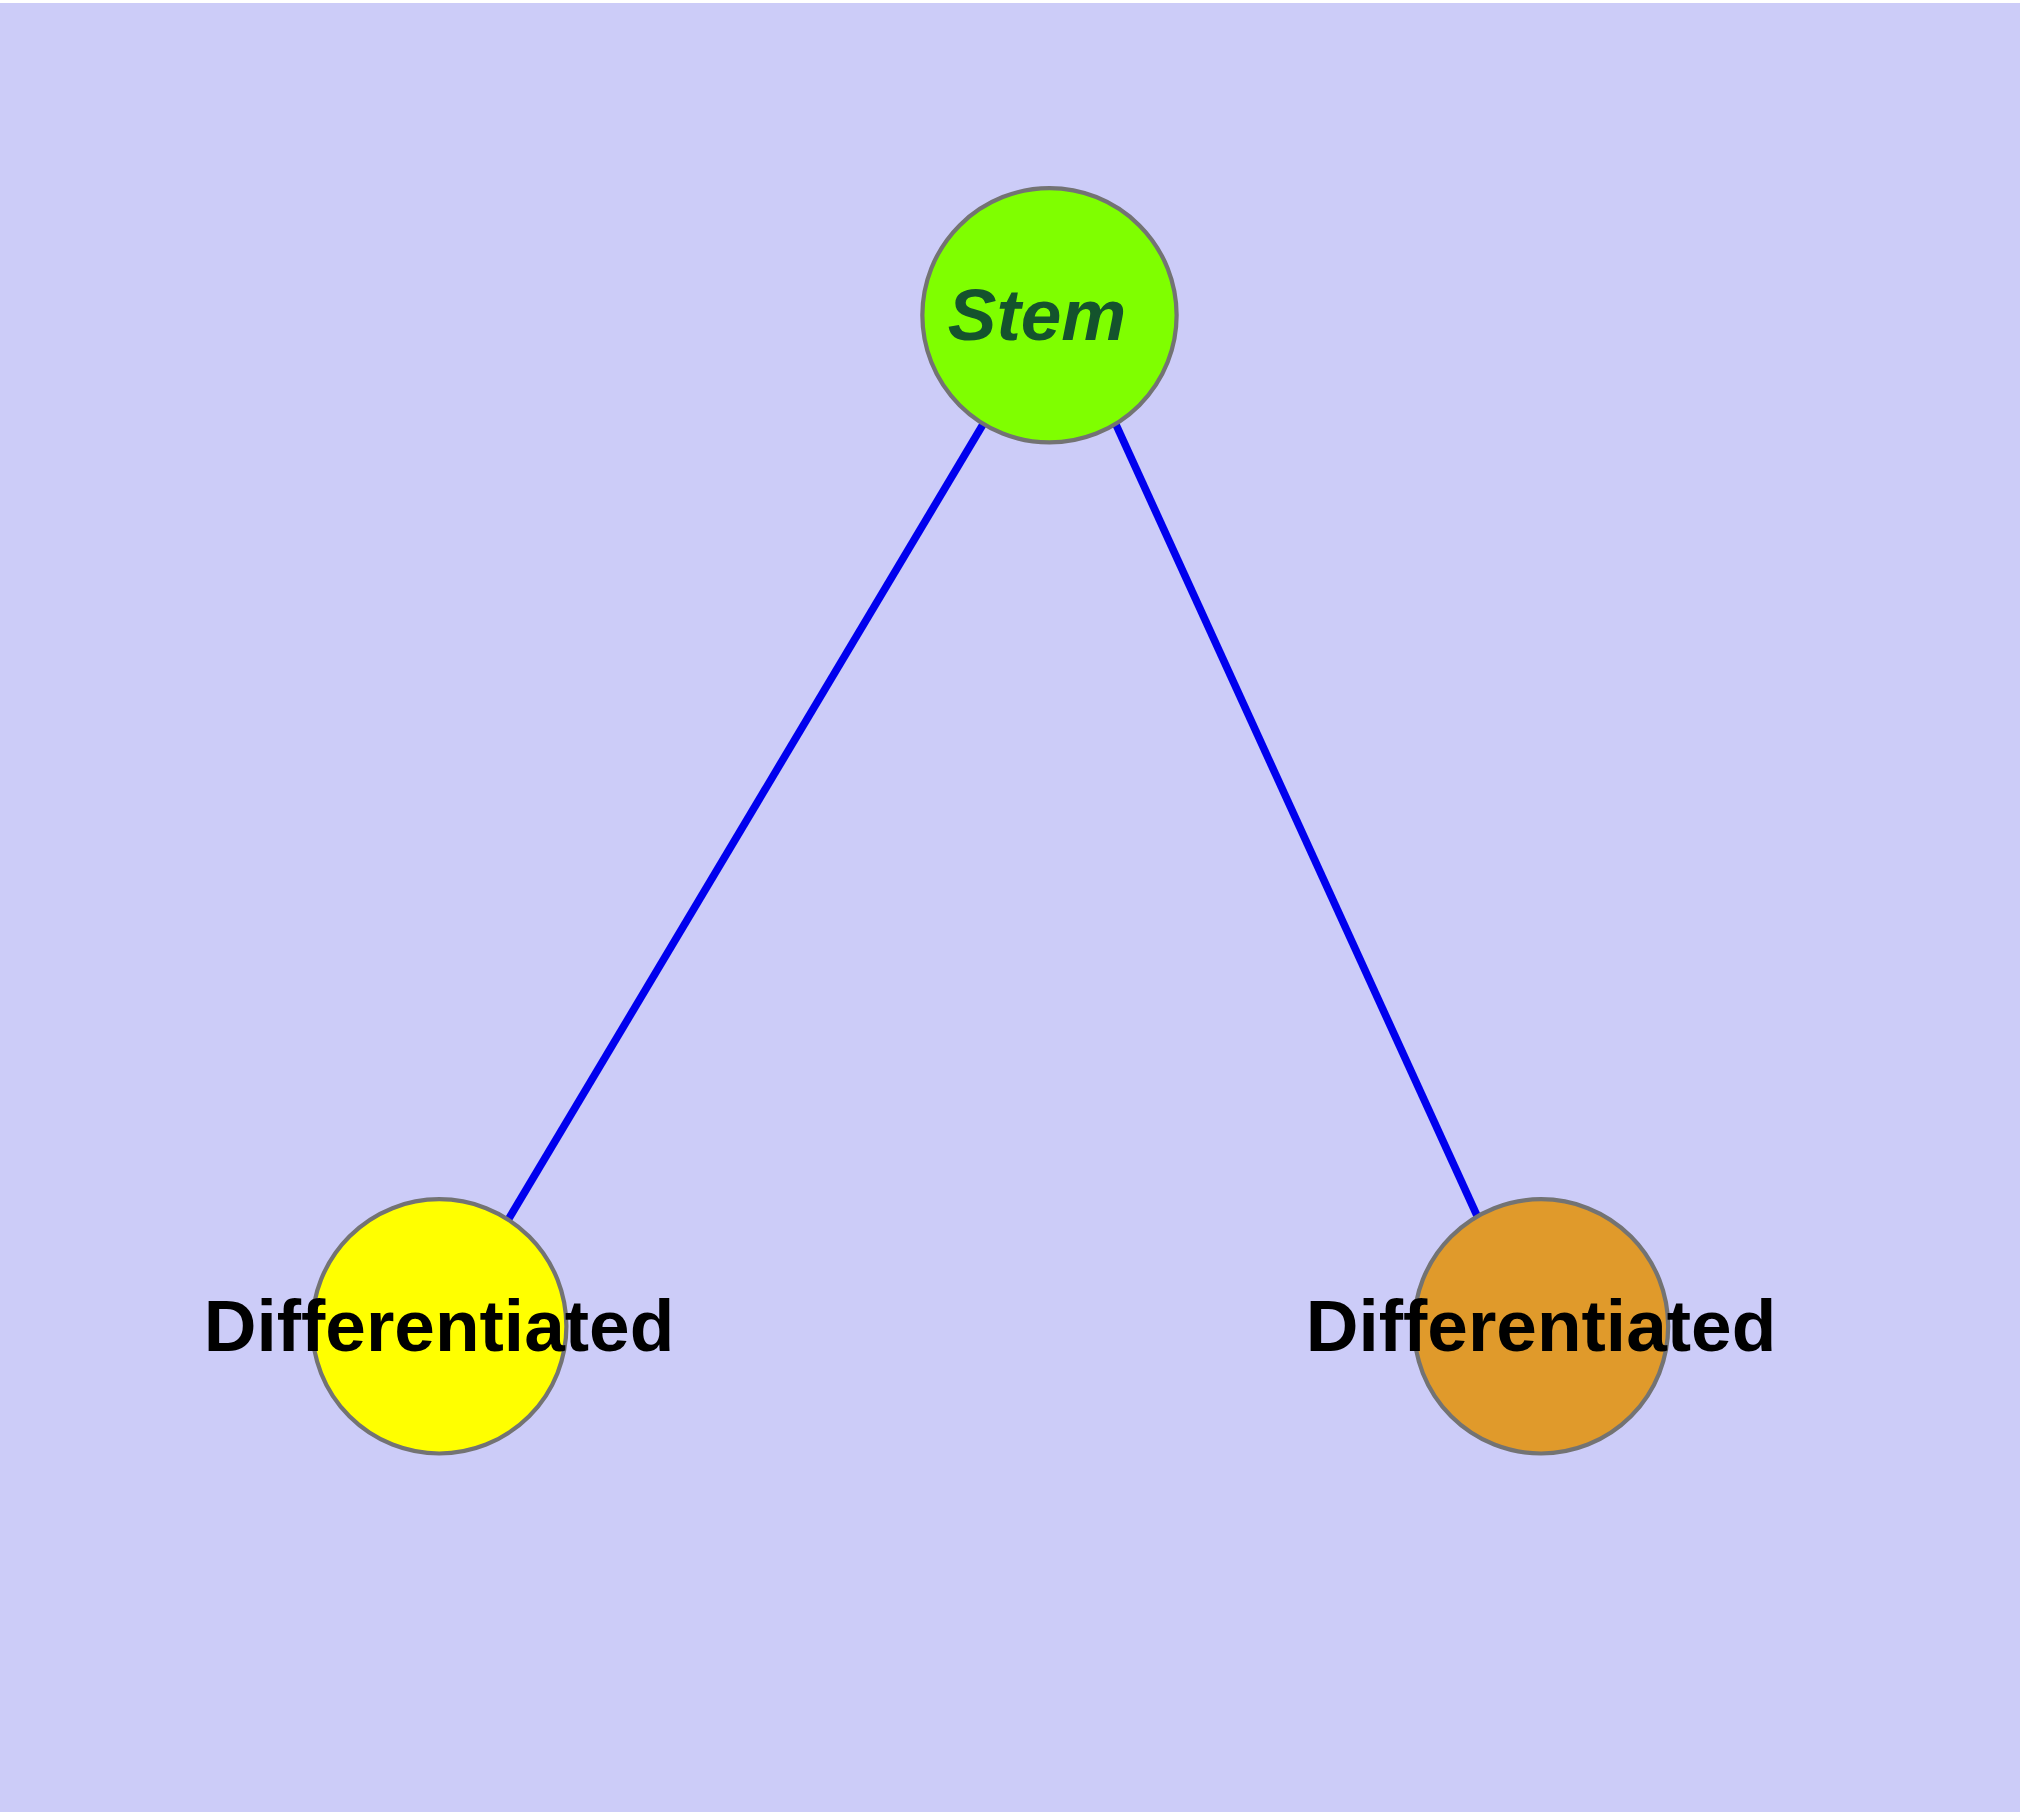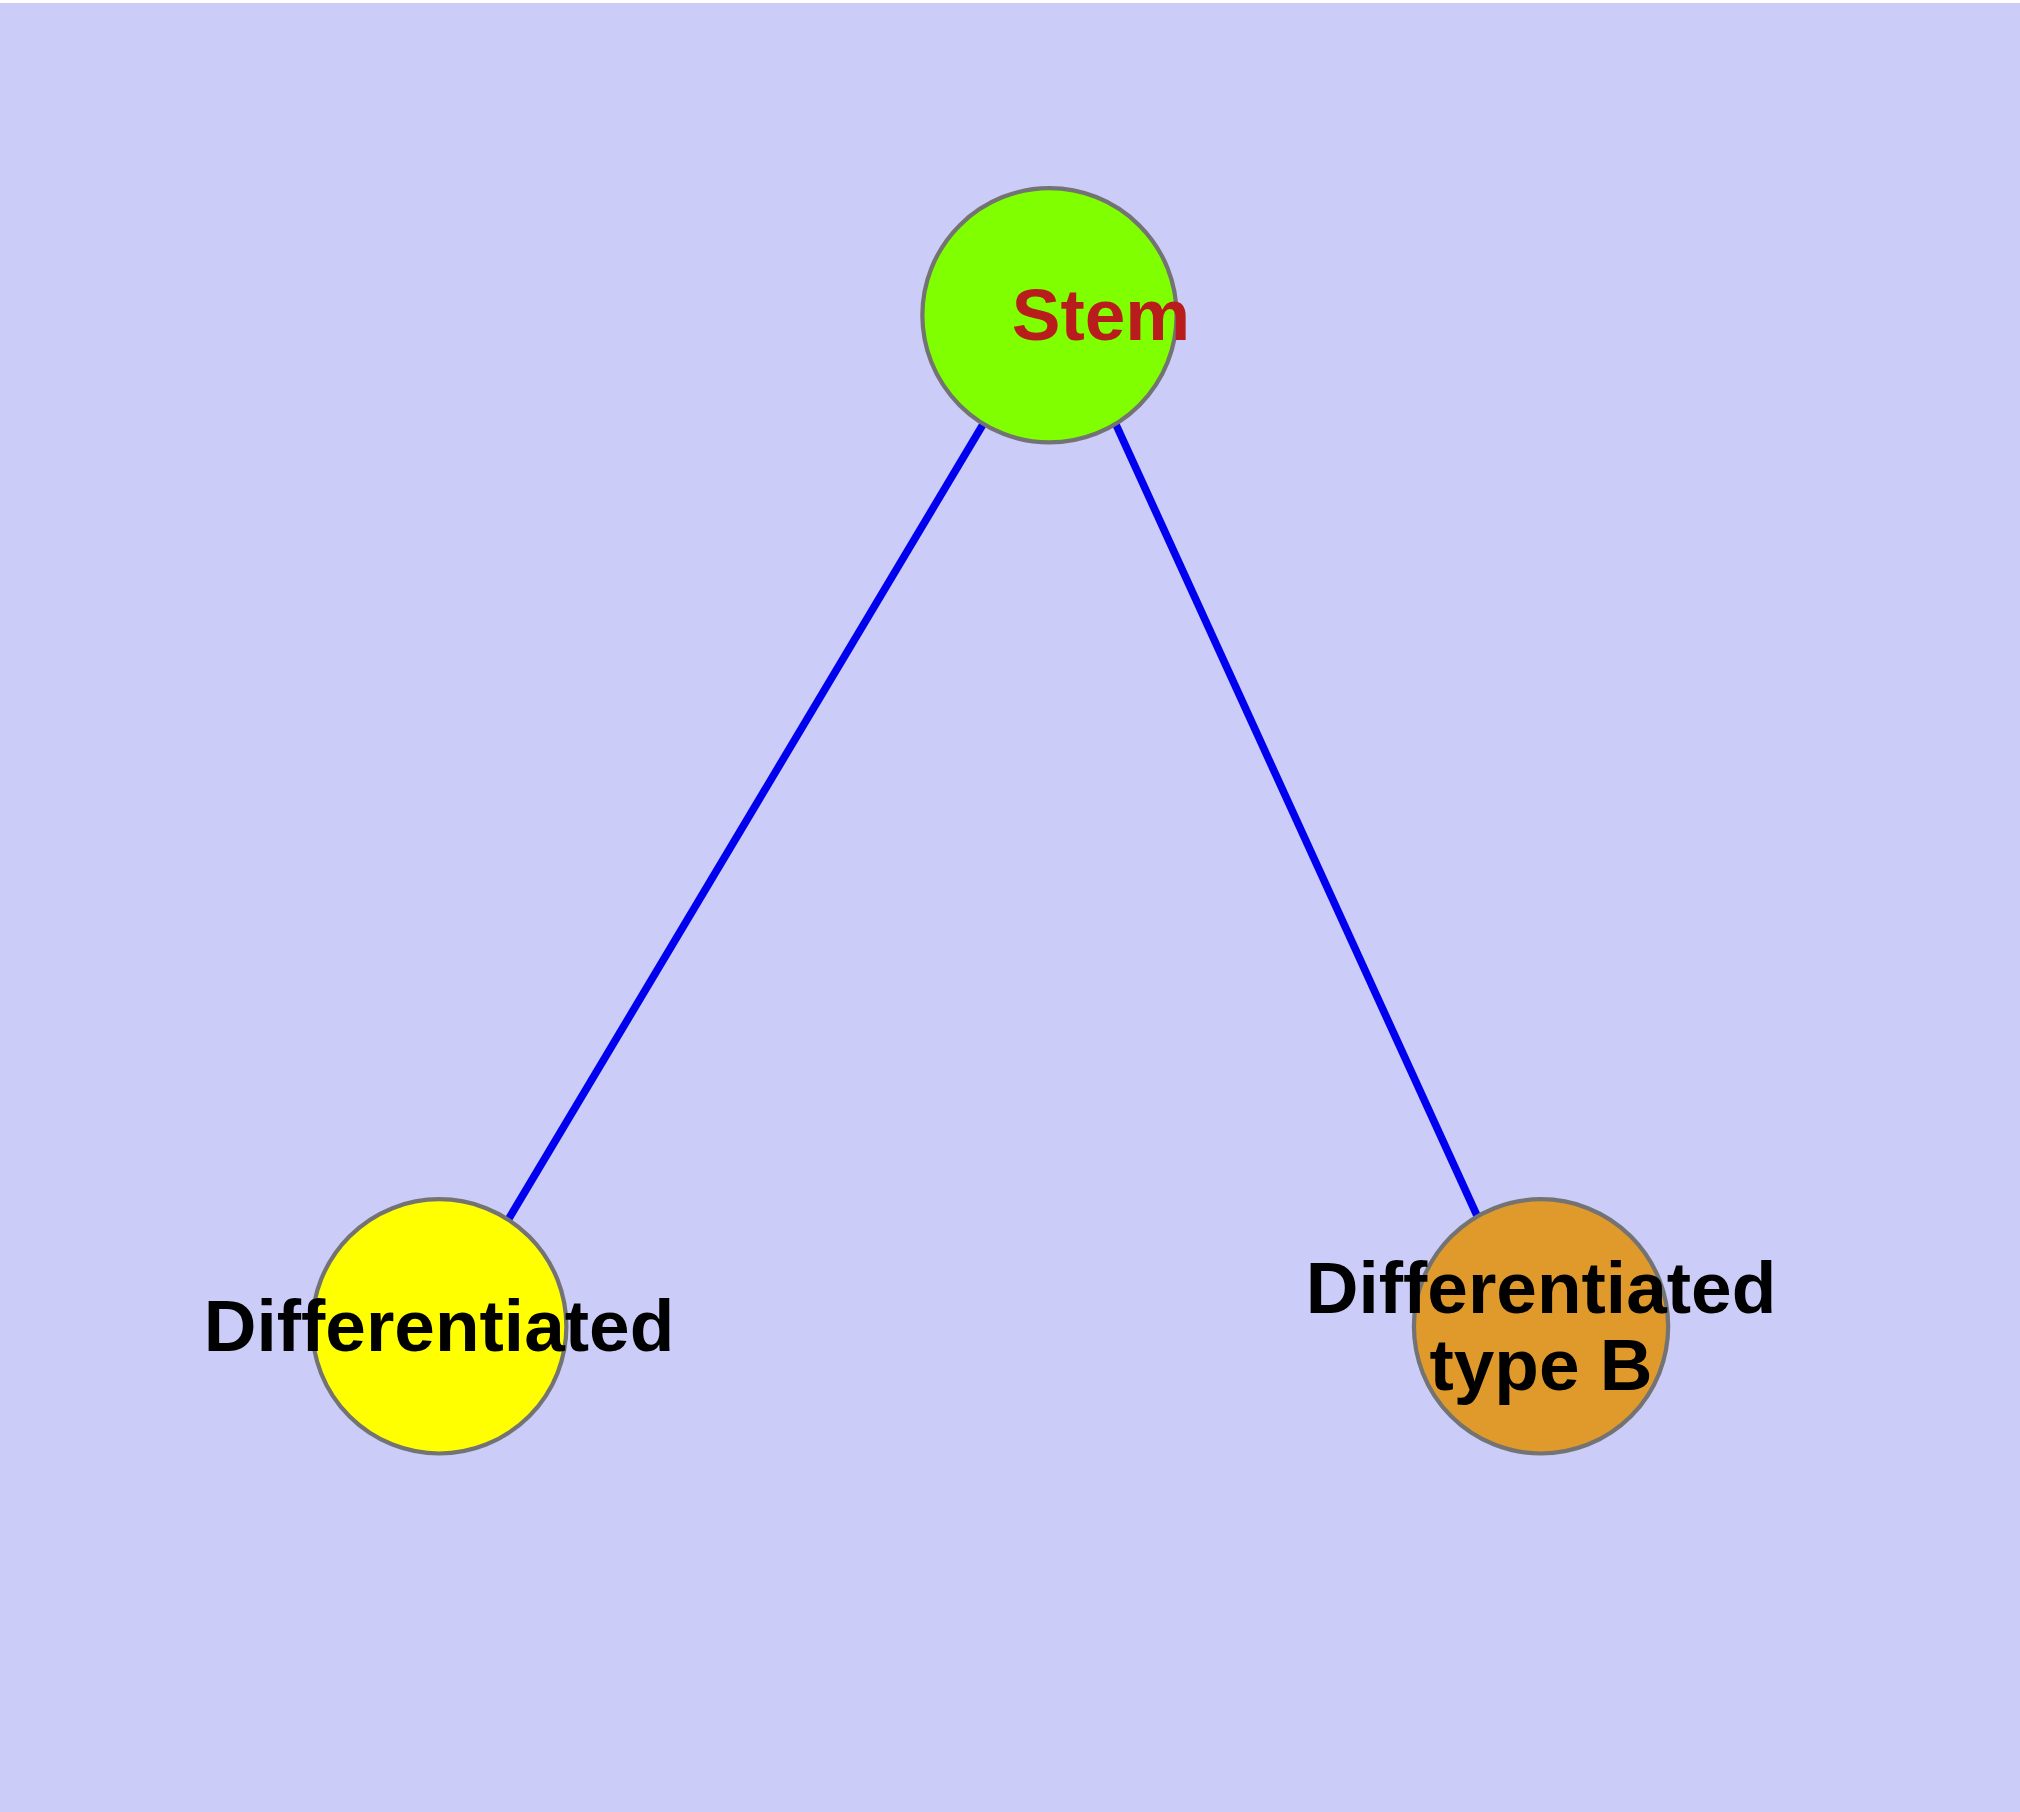--- a/index.html
+++ b/index.html
@@ -57,26 +57,25 @@
         <line x1="1316" y1="500" x2="1745" y2="1440" stroke="#0000EE" stroke-width="9" stroke-linecap="butt"></line>
       </g>
     <g id="node-layer">
         <circle cx="1238" cy="372" r="150" fill="#7FFF00" stroke="#737373" stroke-width="5"></circle>
         <circle cx="518" cy="1565" r="150" fill="#FFFF00" stroke="#737373" stroke-width="5"></circle>
         <circle cx="1818" cy="1565" r="150" fill="#E09A2B" stroke="#737373" stroke-width="5"></circle>
       </g>
   </svg>
 
   <div id="label-layer">
-      <div class="node-label" style="left: 1101px; top: 315px; font-size: 73px; color: #b91c1c;">
+      <div class="node-label" style="left: 1037px; top: 315px; font-size: 73px; color: #14532d; font-style: italic;">
         <span class="label-line">Stem</span>
       </div>
       <div class="node-label" style="left: 439px; top: 1326px; font-size: 73px; color: rgb(0, 0, 0);">
         <span class="label-line">Differentiated</span>
       </div>
       <div class="node-label" style="left: 1541px; top: 1326px; font-size: 73px; color: rgb(0, 0, 0);">
         <span class="label-line">Differentiated</span>
-        <span class="label-line">type B</span>
       </div>
     </div>
 
 </div>
 
 
 </body></html>

